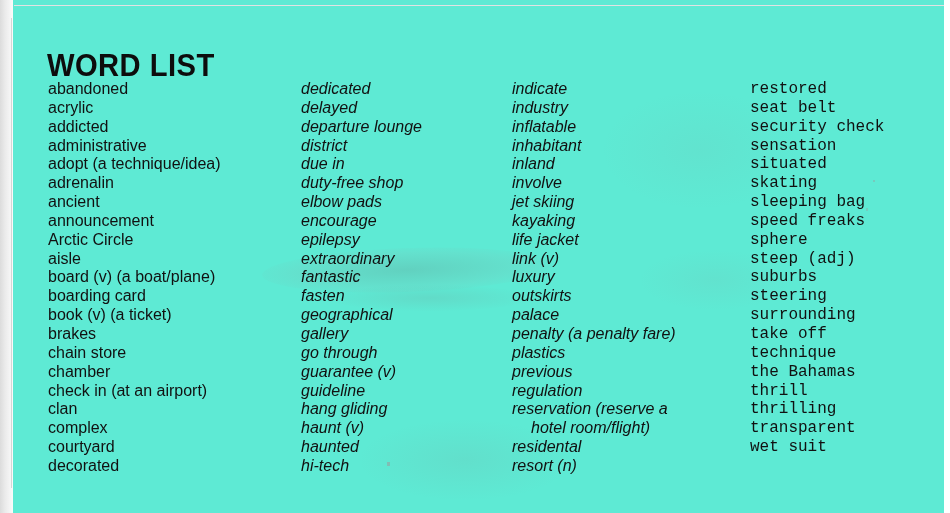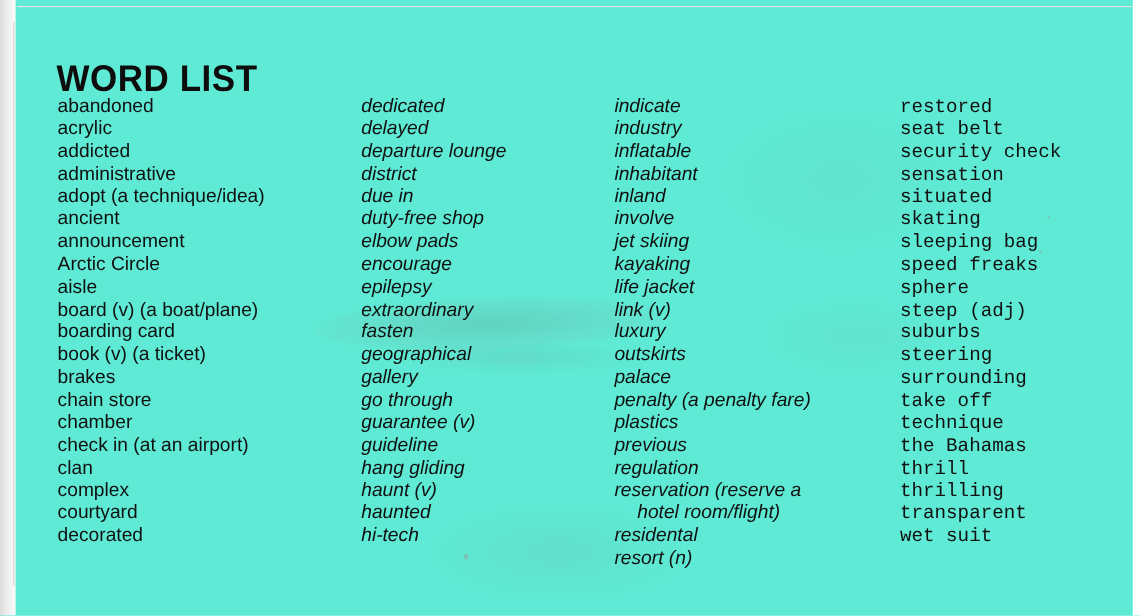--- a/index.html
+++ b/index.html
@@ -143,20 +143,21 @@
   <div class="speck" style="left:866px; top:208px; width:2px; height:3px; opacity:0.35;"></div>
 
   <h1 id="title">WORD LIST</h1>
 
   <div class="column" id="col-1">
       <span class="word-entry">abandoned</span>
       <span class="word-entry">acrylic</span>
       <span class="word-entry">addicted</span>
       <span class="word-entry">administrative</span>
       <span class="word-entry">adopt (a technique/idea)</span>
+      <span class="word-entry">adrenalin</span>
       <span class="word-entry">ancient</span>
       <span class="word-entry">announcement</span>
       <span class="word-entry">Arctic Circle</span>
       <span class="word-entry">aisle</span>
       <span class="word-entry">board (v) (a boat/plane)</span>
       <span class="word-entry">boarding card</span>
       <span class="word-entry">book (v) (a ticket)</span>
       <span class="word-entry">brakes</span>
       <span class="word-entry">chain store</span>
       <span class="word-entry">chamber</span>
@@ -170,20 +171,21 @@
       <span class="word-entry">dedicated</span>
       <span class="word-entry">delayed</span>
       <span class="word-entry">departure lounge</span>
       <span class="word-entry">district</span>
       <span class="word-entry">due in</span>
       <span class="word-entry">duty-free shop</span>
       <span class="word-entry">elbow pads</span>
       <span class="word-entry">encourage</span>
       <span class="word-entry">epilepsy</span>
       <span class="word-entry">extraordinary</span>
+      <span class="word-entry">fantastic</span>
       <span class="word-entry">fasten</span>
       <span class="word-entry">geographical</span>
       <span class="word-entry">gallery</span>
       <span class="word-entry">go through</span>
       <span class="word-entry">guarantee (v)</span>
       <span class="word-entry">guideline</span>
       <span class="word-entry">hang gliding</span>
       <span class="word-entry">haunt (v)</span>
       <span class="word-entry">haunted</span>
       <span class="word-entry">hi-tech</span>

